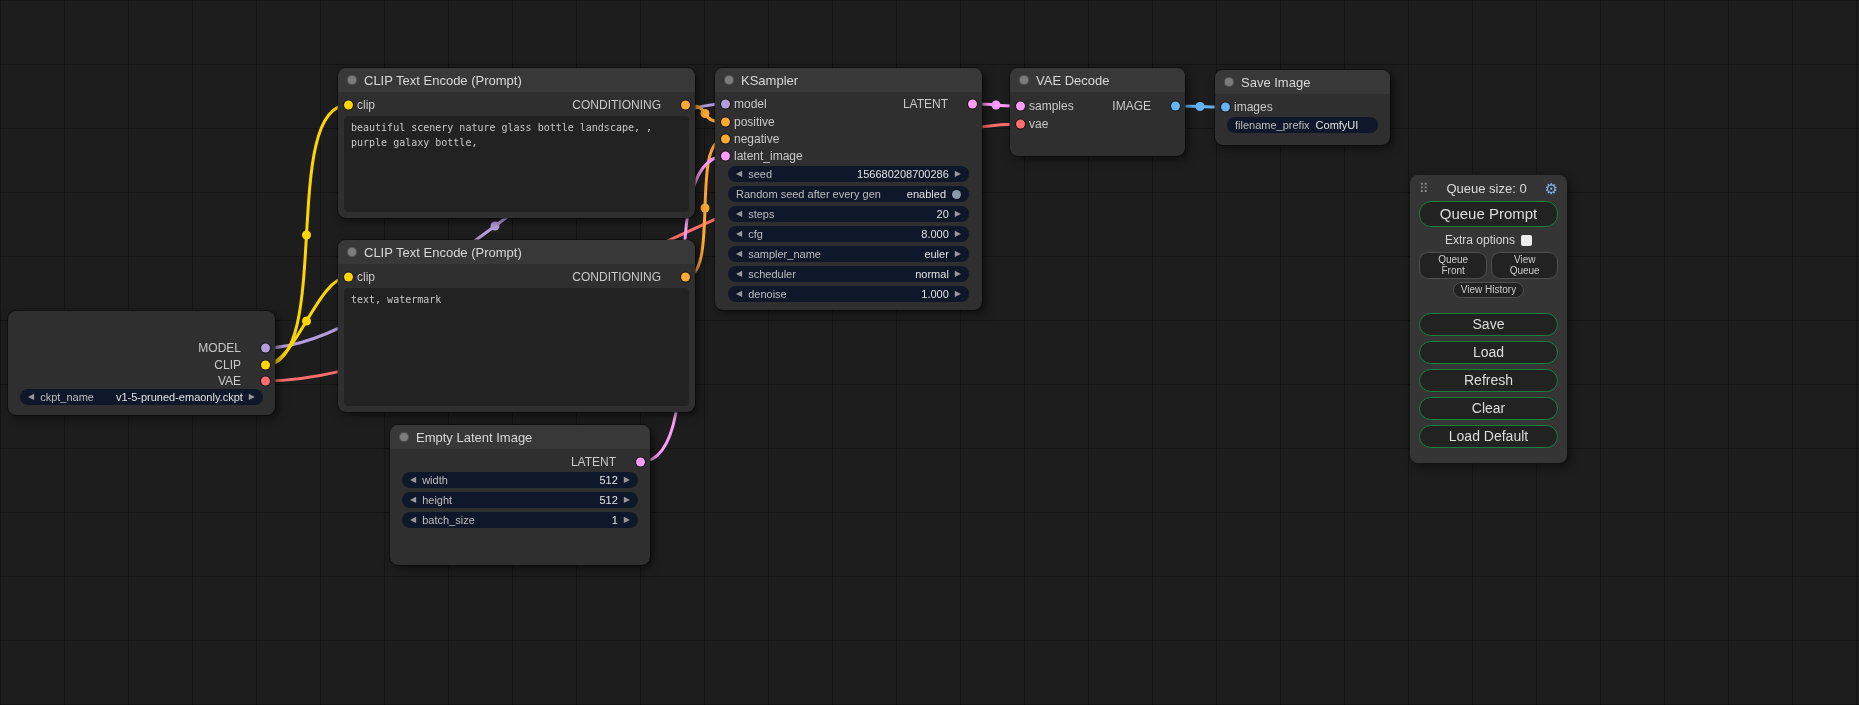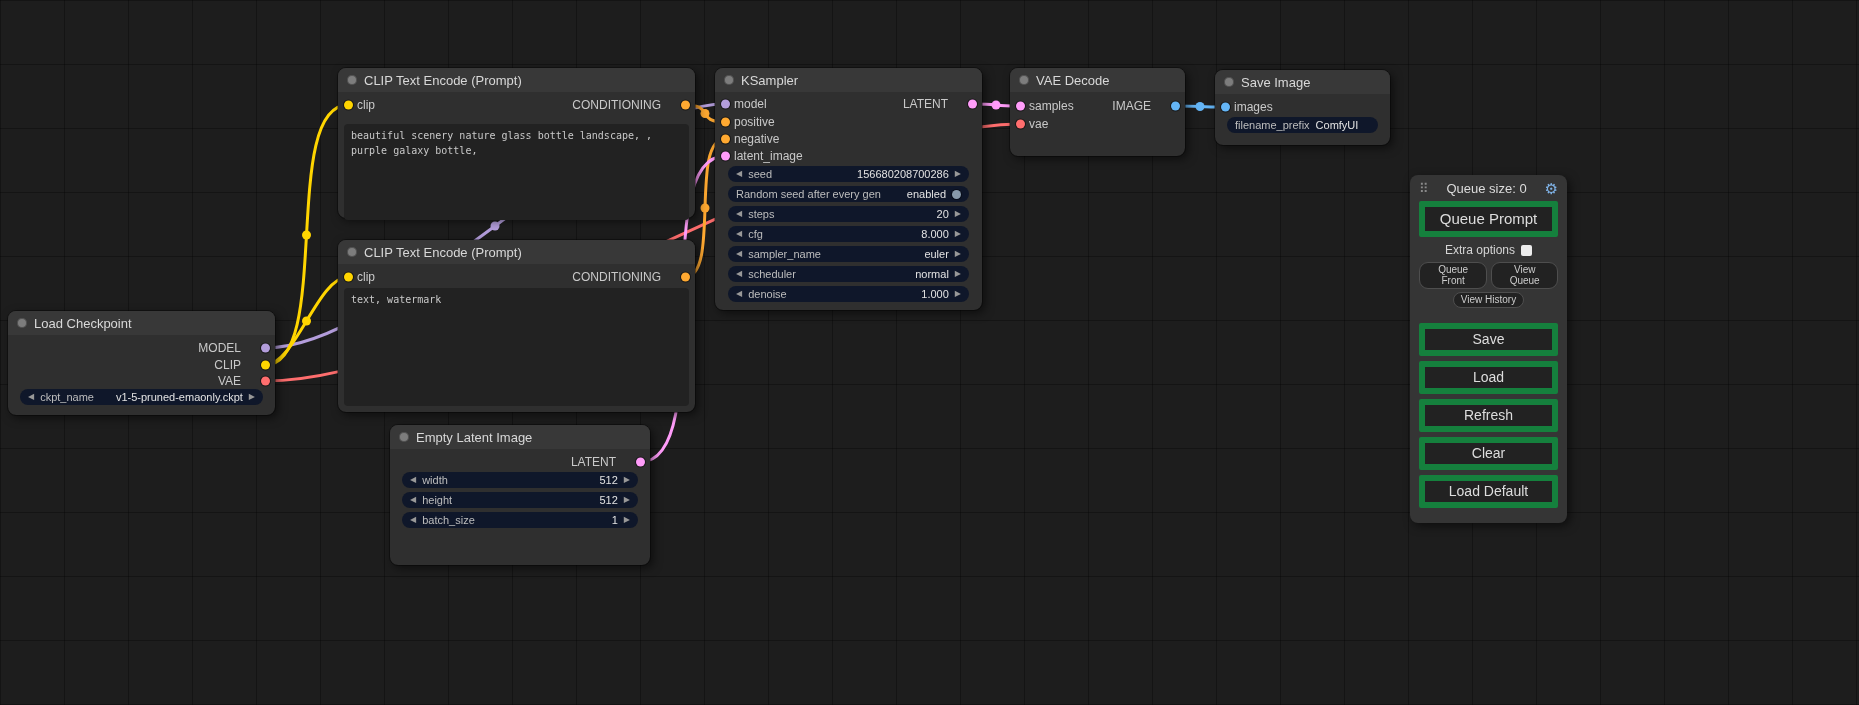--- a/index.html
+++ b/index.html
@@ -59,22 +59,22 @@
   .menu {
     position:absolute; left:1410px; top:175px; width:157px; z-index:3;
     background:#353535; border-radius:8px; padding:6px 9px 10px;
     box-shadow:3px 3px 10px rgba(0,0,0,0.55); color:#ddd;
   }
   .menu-header { display:flex; align-items:center; margin-bottom:5px; }
   .drag-handle { color:#8a8a8a; font-size:13px; cursor:move; }
   .queue-size  { flex:1; text-align:center; font-size:13px; color:#dcdcdc; }
   .gear        { color:#7fb2e6; font-size:15px; line-height:1; cursor:pointer; }
   .btn {
-    display:block; width:100%; background:#222; border:6px solid #15803d;
-    color:#ddd; border-radius:2px; text-align:center; font-family:inherit; cursor:pointer;
+    display:block; width:100%; background:#222; border:1px solid #15803d;
+    color:#ddd; border-radius:12px; text-align:center; font-family:inherit; cursor:pointer;
   }
   .btn-queue { font-size:15px; padding:3px 0 4px; margin:2px 0 6px; }
   .btn-large { font-size:14px; padding:2px 0 3px; margin:5px 0; }
   .extra-row { display:flex; align-items:center; justify-content:center; gap:6px; margin:3px 0 5px; font-size:12px; color:#d5d5d5; }
   .checkbox  { width:11px; height:11px; background:#ececec; border-radius:2px; cursor:pointer; }
   .small-row { display:flex; justify-content:center; gap:4px; margin:3px 0; }
   .btn-small { display:inline-block; width:auto; font-size:10px; padding:1px 7px 2px; border-radius:9px; background:#222; border:1px solid #4e4e4e; color:#ccc; }
   .menu-gap  { height:7px; }
 </style>
 </head>
@@ -95,24 +95,20 @@
     <circle cx="705" cy="208" r="4.5" fill="#FFA931"></circle>
     <path d="M 640 462 C 719.396552192145 462 645.603447807855 156 725 156" fill="none" stroke="#FF9CF9" stroke-width="3" stroke-linecap="round"></path>
     <circle cx="682.5" cy="309" r="4.5" fill="#FF9CF9"></circle>
     <path d="M 972 104 C 1002 104 990 106 1020 106" fill="none" stroke="#FF9CF9" stroke-width="3" stroke-linecap="round"></path>
     <circle cx="996" cy="105" r="4.5" fill="#FF9CF9"></circle>
     <path d="M 1175 106 C 1205 106 1195 107 1225 107" fill="none" stroke="#64B5F6" stroke-width="3" stroke-linecap="round"></path>
     <circle cx="1200" cy="106.5" r="4.5" fill="#64B5F6"></circle>
   </svg>
 
 <div class="node" style="left:8px;top:311px;width:267px;height:104px;">
-  <div class="node-title">
-    <span class="status-dot"></span>
-    <span>Load Checkpoint</span>
-  </div>
   <div class="slot out" style="top:30px;">
     <span>MODEL</span>
     <span class="slot-dot" style="background: rgb(179, 157, 219);"></span>
   </div>
   <div class="slot out" style="top:47px;">
     <span>CLIP</span>
     <span class="slot-dot" style="background: rgb(255, 213, 0);"></span>
   </div>
   <div class="slot out" style="top:63px;">
     <span>VAE</span>
@@ -132,21 +128,21 @@
     <span>CLIP Text Encode (Prompt)</span>
   </div>
   <div class="slot in" style="top:30px;">
     <span class="slot-dot" style="background: rgb(255, 213, 0);"></span>
     <span>clip</span>
   </div>
   <div class="slot out" style="top:30px;">
     <span>CONDITIONING</span>
     <span class="slot-dot" style="background: rgb(255, 169, 49);"></span>
   </div>
-  <div class="textbox" style="top:56px;height:96px;">beautiful scenery nature glass bottle landscape, , purple galaxy bottle,</div>
+  <div class="textbox" style="top:48px;height:96px;">beautiful scenery nature glass bottle landscape, , purple galaxy bottle,</div>
 </div>
 
 <div class="node" style="left:338px;top:240px;width:357px;height:172px;">
   <div class="node-title">
     <span class="status-dot"></span>
     <span>CLIP Text Encode (Prompt)</span>
   </div>
   <div class="slot in" style="top:30px;">
     <span class="slot-dot" style="background: rgb(255, 213, 0);"></span>
     <span>clip</span>

